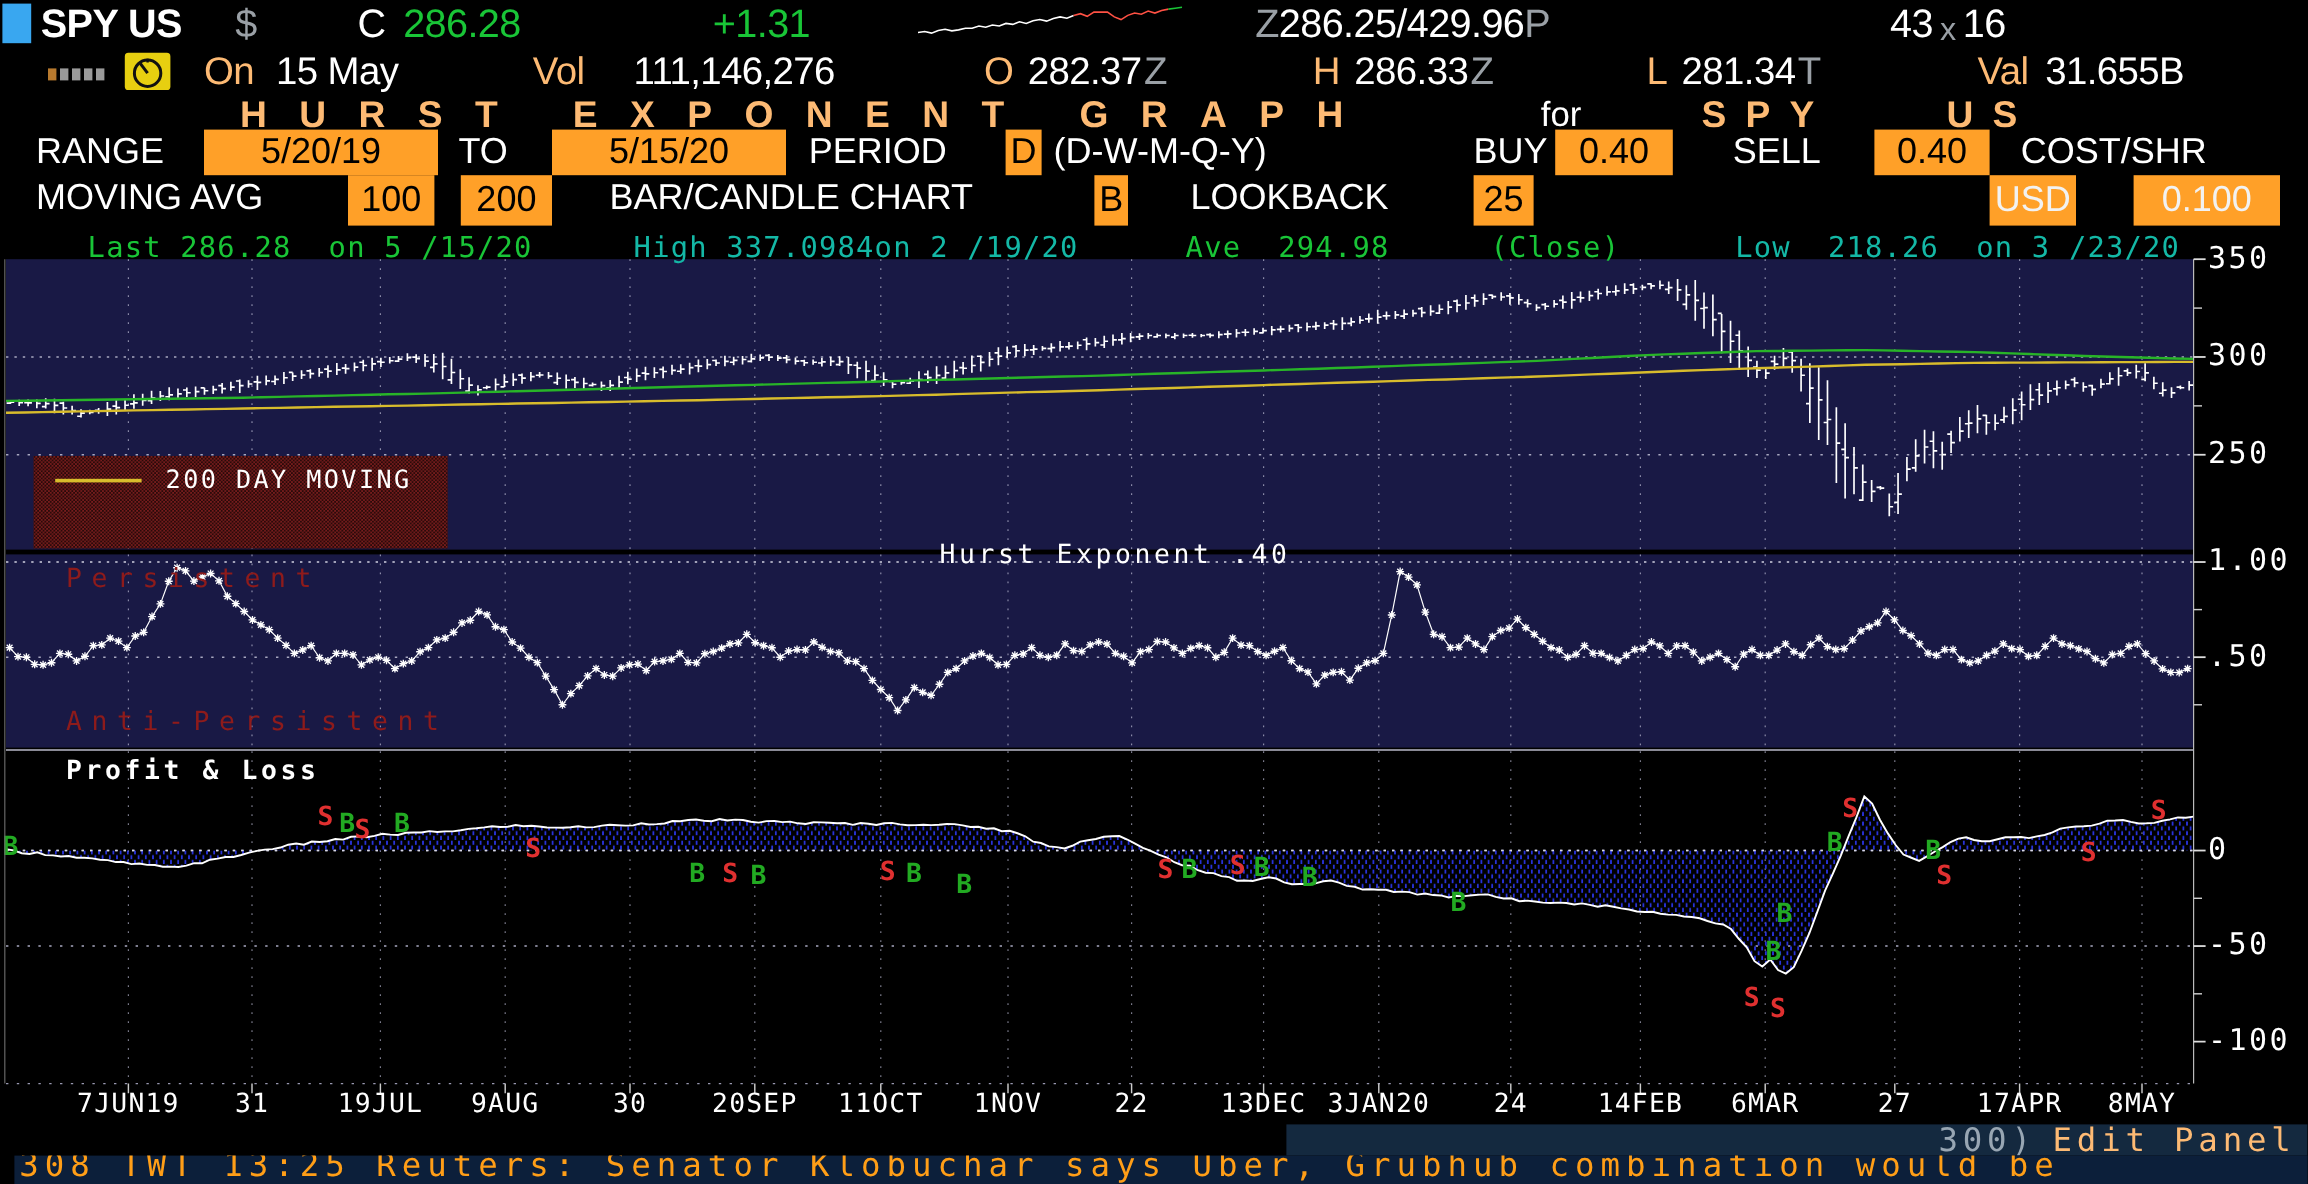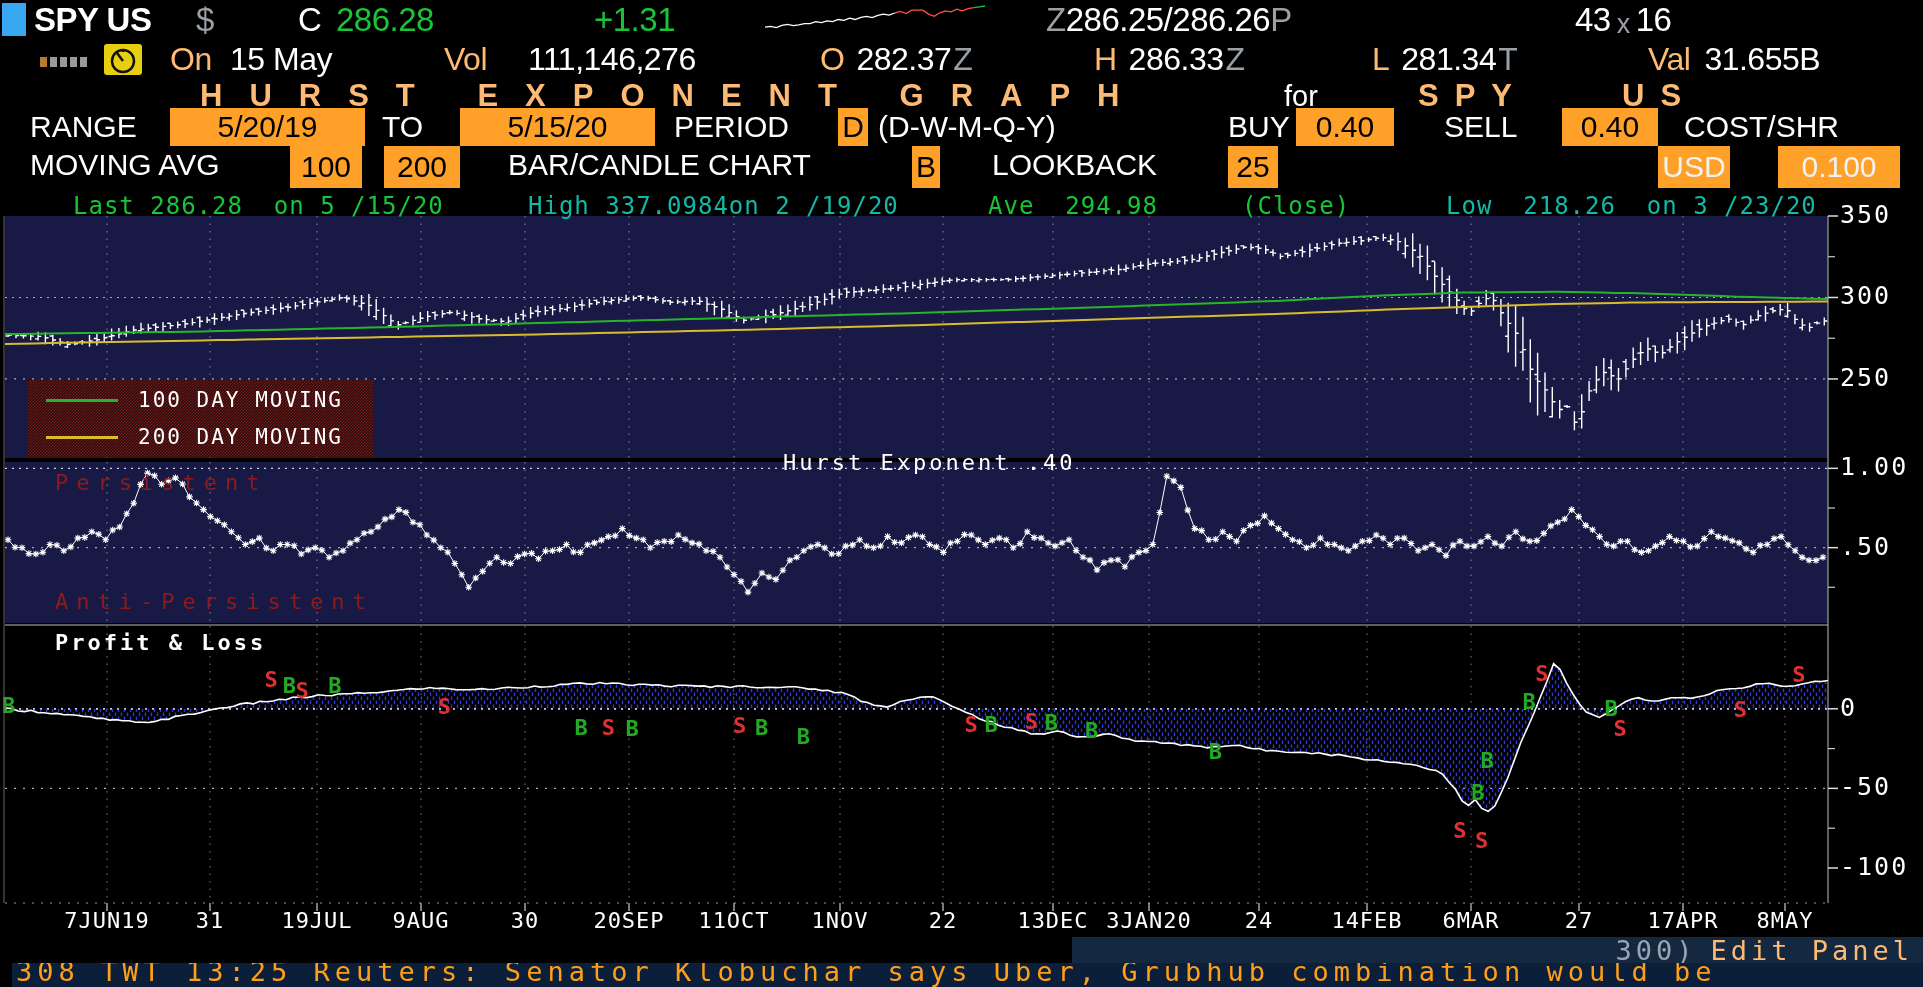--- a/index.html
+++ b/index.html
@@ -182,21 +182,21 @@
   </svg>
 
 <div class="abs" style="left:2px;top:3px;width:24px;height:33px;background:#39a7f0;"></div>
 <span class="abs hdr" style="left:34px;top:2px;font-weight:700;">SPY US</span>
 <span class="abs hdr gray" style="left:196px;top:2px;">$</span>
 <span class="abs hdr" style="left:298px;top:2px;">C</span>
 <span class="abs hdr green" style="left:336px;top:2px;">286.28</span>
 <span class="abs hdr green" style="left:594px;top:2px;">+1.31</span>
 <div class="abs hdr" style="left:1046px;top:2px;display:flex;">
   <span class="gray">Z</span>
-  <span>286.25/286.26</span>
+  <span>286.25/429.96</span>
   <span class="gray">P</span>
 </div>
 <div class="abs hdr" style="left:1575px;top:2px;display:flex;gap:6px;">
   <span>43</span>
   <span class="gray" style="font-size:27px;padding-top:4px;">x</span>
   <span>16</span>
 </div>
 
 <div class="dots">
   <i style="background:#b87a2e;"></i>
@@ -264,24 +264,20 @@
 <span class="field field-light" style="left:1658px;top:146px;width:72px;line-height:42px;height:42px;">USD</span>
 <span class="field field-light" style="left:1778px;top:146px;width:122px;line-height:42px;height:42px;">0.100</span>
 
 <span class="abs statrow green" style="left:73px;top:192px;">Last 286.28  on 5 /15/20</span>
 <span class="abs statrow red" style="left:528px;top:192px;">High 337.0984on 2 /19/20</span>
 <span class="abs statrow green" style="left:988px;top:192px;">Ave  294.98</span>
 <span class="abs statrow green" style="left:1242px;top:192px;">(Close)</span>
 <span class="abs statrow red" style="left:1446px;top:192px;">Low  218.26  on 3 /23/20</span>
 
 <div class="legend-box">
-  <div class="legend-row">
-    <div class="legend-swatch" style="background:#28b428;"></div>
-    <span class="legend-label">100 DAY MOVING</span>
-  </div>
   <div class="legend-row">
     <div class="legend-swatch" style="background:#d8bc2c;"></div>
     <span class="legend-label">200 DAY MOVING</span>
   </div>
 </div>
 
 <span class="abs panel-lab dkred" style="left:55px;top:470px;">Persistent</span>
 <span class="abs" style="left:783px;top:450px;font-size:22px;letter-spacing:3px;">Hurst Exponent .40</span>
 <span class="abs panel-lab dkred" style="left:55px;top:589px;">Anti-Persistent</span>
 <span class="abs" style="left:55px;top:630px;font-size:22px;letter-spacing:3px;font-weight:700;">Profit &amp; Loss</span>

